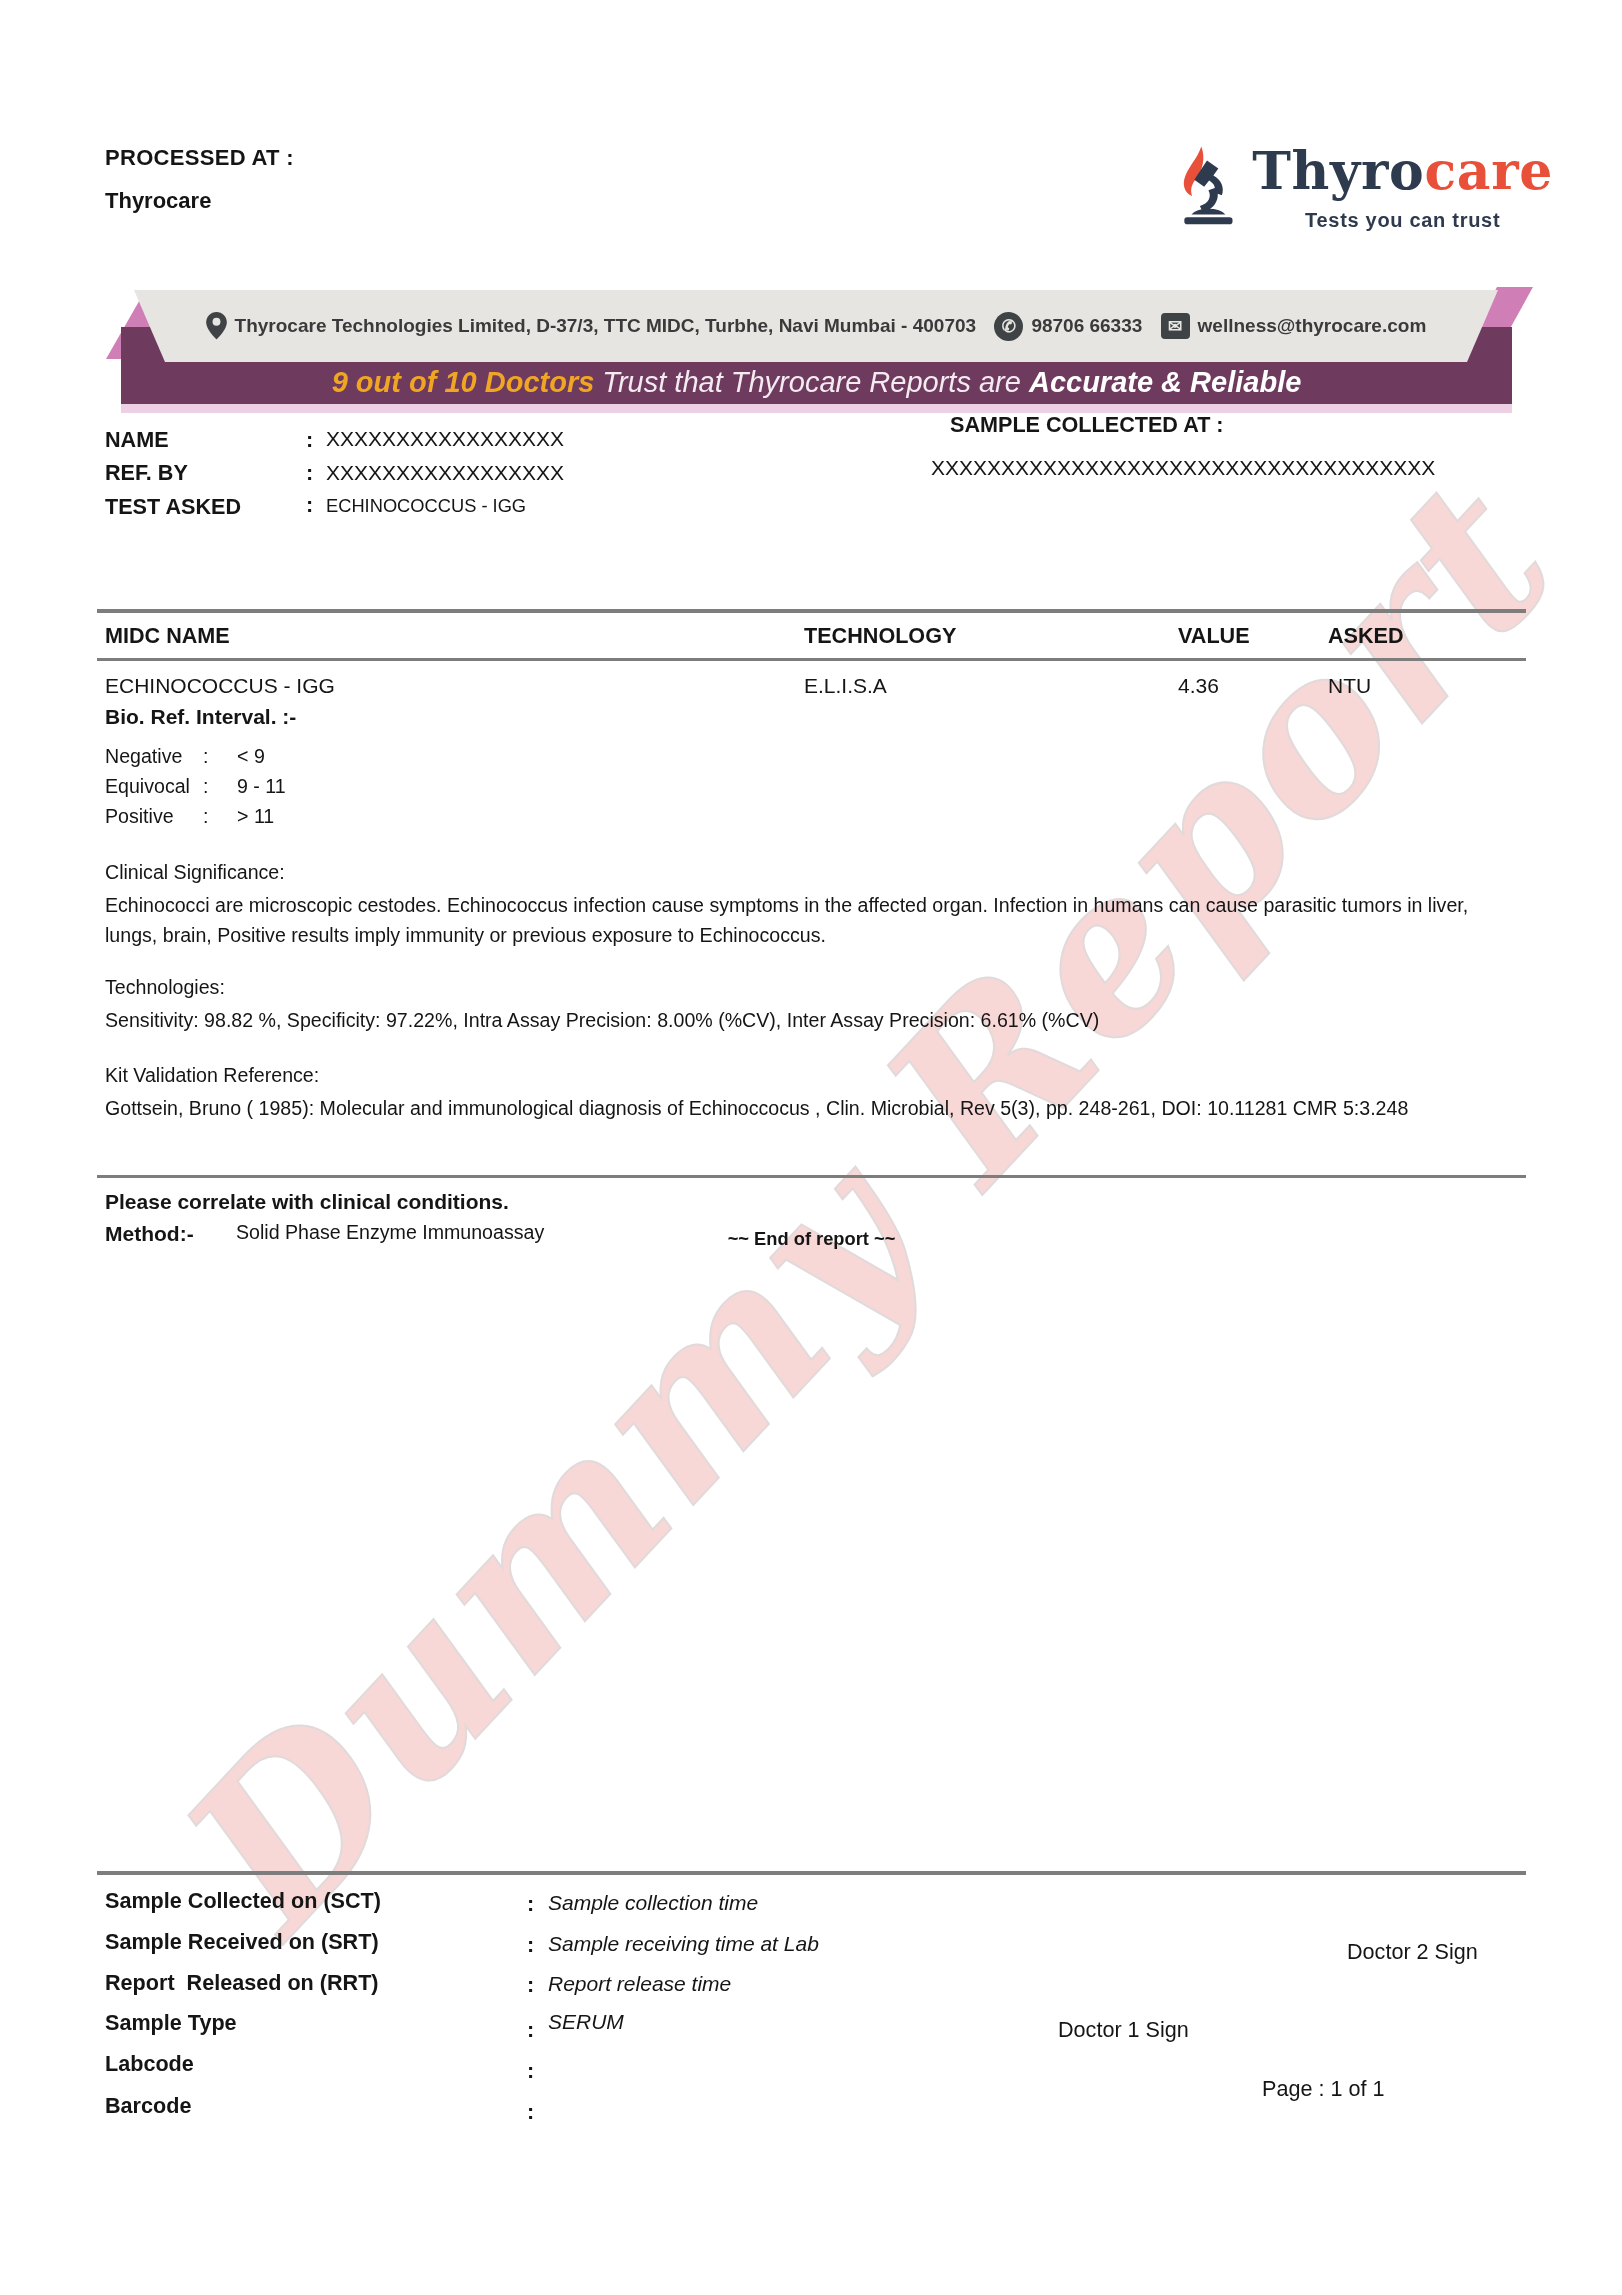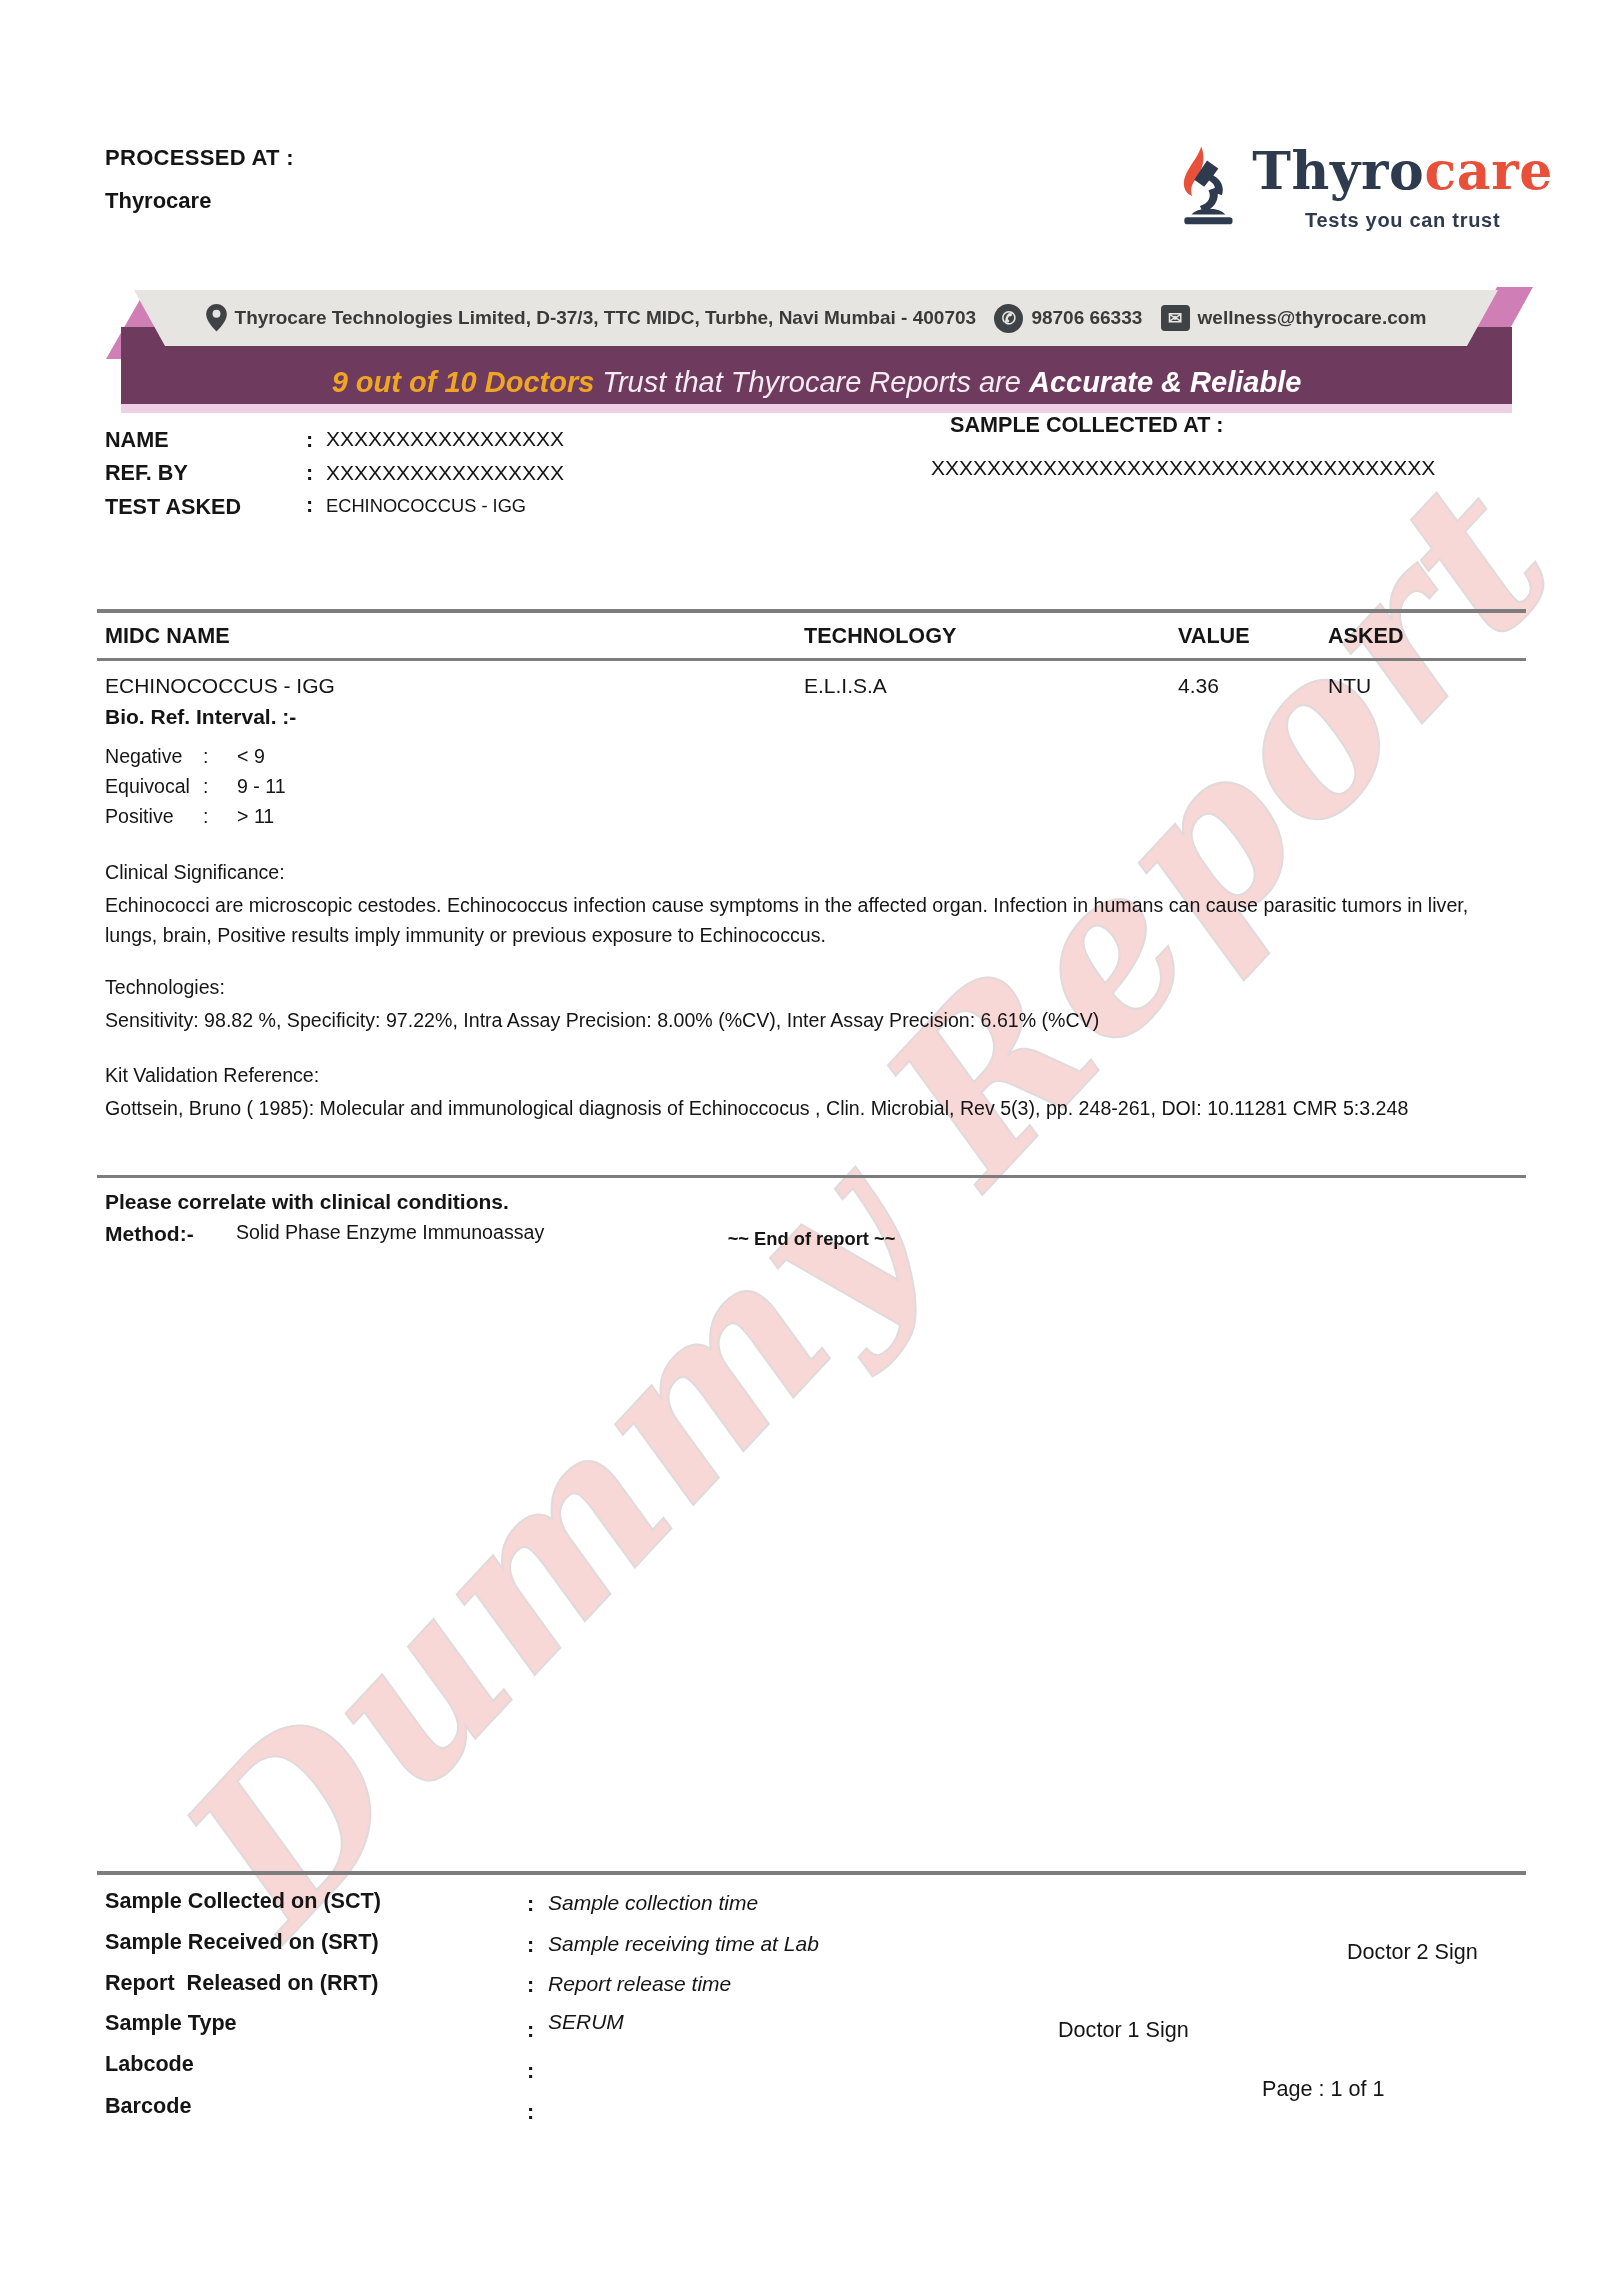--- a/index.html
+++ b/index.html
@@ -85,21 +85,21 @@
   </div>
 
   <div class="abs wing" style="left:106px;top:296px;width:72px;height:63px;clip-path:polygon(50% 0,100% 0,50% 100%,0 100%);"></div>
   <div class="abs wing" style="left:1461px;top:287px;width:72px;height:65px;clip-path:polygon(50% 0,100% 0,50% 100%,0 100%);"></div>
 
   <div class="abs ribbon-purple" style="left:121px;top:327px;width:1391px;height:79px;">
     <div class="banner-text" style="padding-top:15.7px;"><span class="banner-gold">9 out of 10 Doctors</span><span> Trust that Thyrocare Reports are </span><span class="banner-bold">Accurate &amp; Reliable</span></div>
   </div>
   <div class="abs ribbon-strip" style="left:121px;top:404px;width:1391px;height:8.5px;"></div>
 
-  <div class="abs ribbon-gray" style="left:134px;top:290px;width:1364px;height:56px;">
+  <div class="abs ribbon-gray" style="left:134px;top:290px;width:1364px;height:72px;">
     <span class="seg">
       <span style="display:inline-block;width:21px;height:27.5px;">
         <svg viewBox="0 0 24 32" width="21" height="27.5">
             <path fill="#3f4346" d="M12 0 C5.4 0 0 5.4 0 12 c0 9 12 20 12 20 s12-11 12-20 C24 5.4 18.6 0 12 0z"></path>
             <circle fill="#e6e5e2" cx="12" cy="11.4" r="4.6"></circle>
           </svg>
       </span>
       <span>Thyrocare Technologies Limited, D-37/3, TTC MIDC, Turbhe, Navi Mumbai - 400703</span>
     </span>
     <span class="seg">

